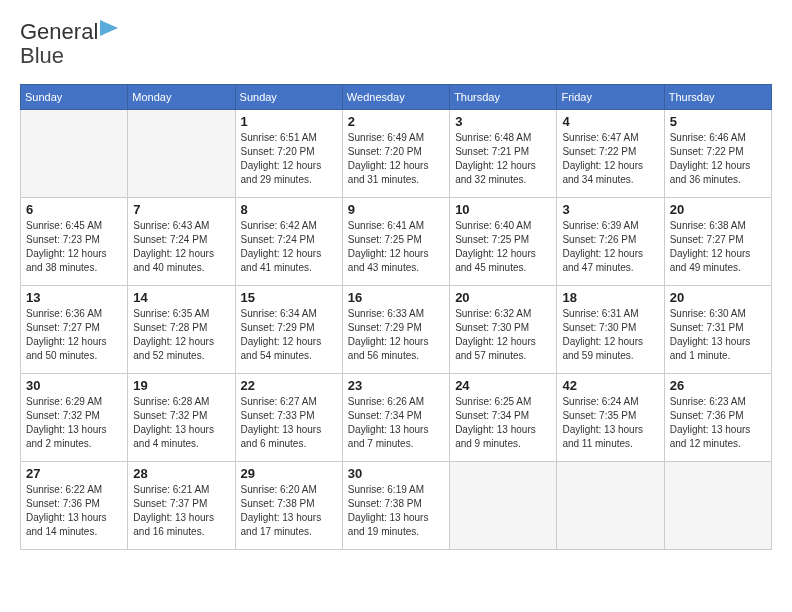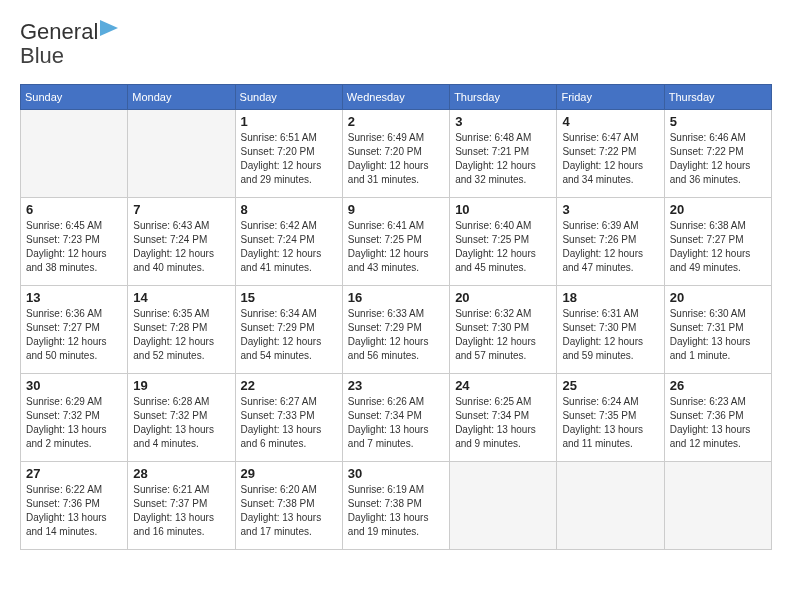--- a/index.html
+++ b/index.html
@@ -220,21 +220,21 @@
         </td>
         <td>
           <span class="day-number">23</span>
           <div class="day-info">Sunrise: 6:26 AM<br>Sunset: 7:34 PM<br>Daylight: 13 hours and 7 minutes.</div>
         </td>
         <td>
           <span class="day-number">24</span>
           <div class="day-info">Sunrise: 6:25 AM<br>Sunset: 7:34 PM<br>Daylight: 13 hours and 9 minutes.</div>
         </td>
         <td>
-          <span class="day-number">25</span>
+          <span class="day-number">42</span>
           <div class="day-info">Sunrise: 6:24 AM<br>Sunset: 7:35 PM<br>Daylight: 13 hours and 11 minutes.</div>
         </td>
         <td>
           <span class="day-number">26</span>
           <div class="day-info">Sunrise: 6:23 AM<br>Sunset: 7:36 PM<br>Daylight: 13 hours and 12 minutes.</div>
         </td>
       </tr>
       <tr>
         <td>
           <span class="day-number">27</span>

